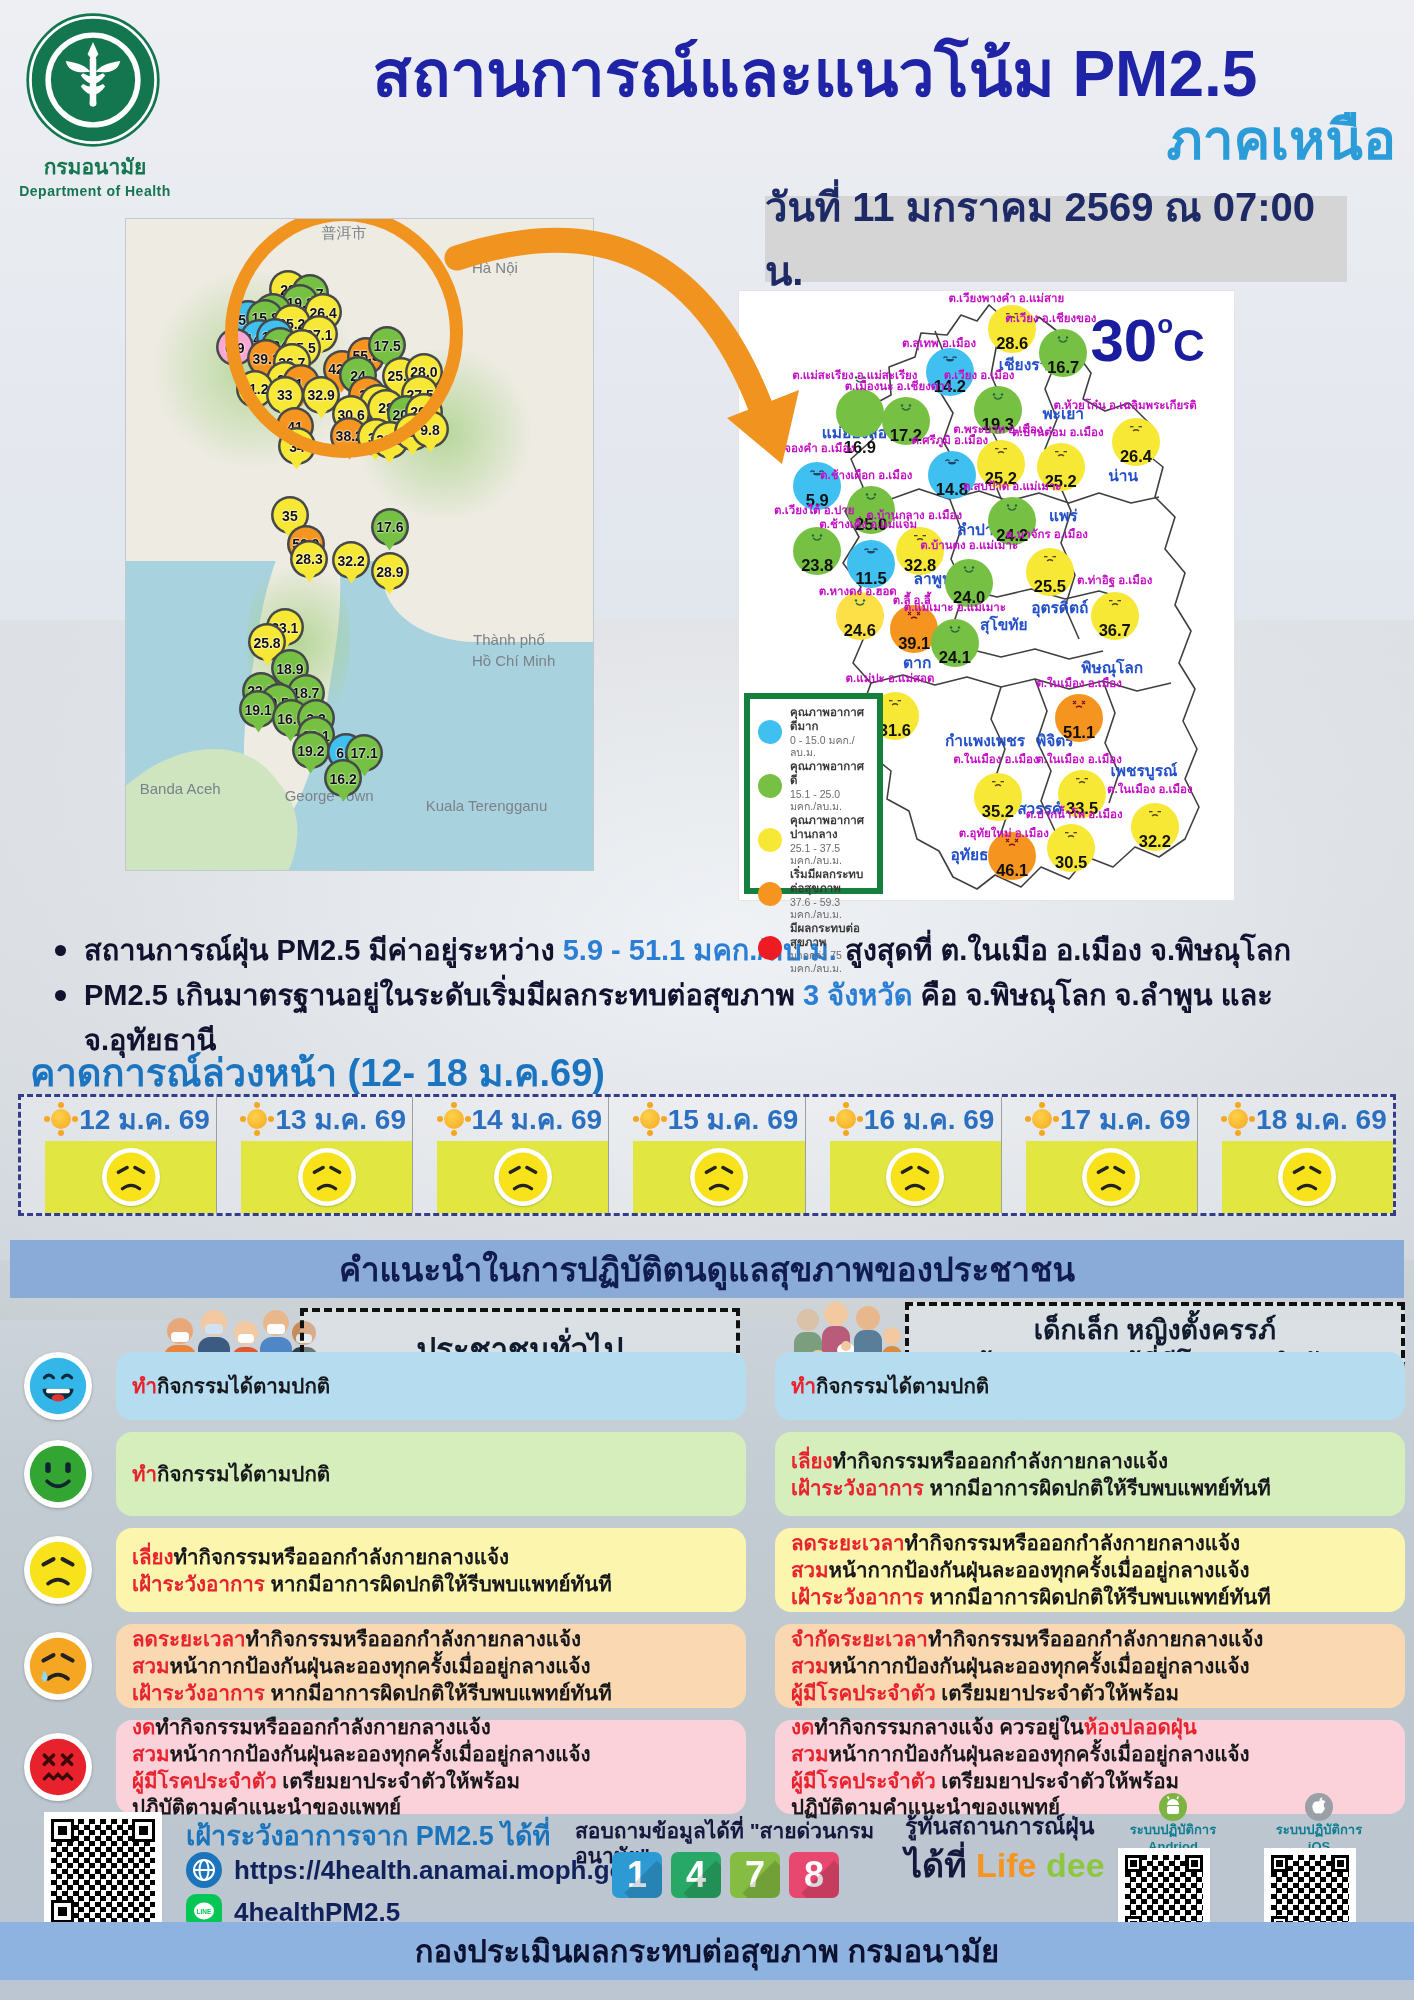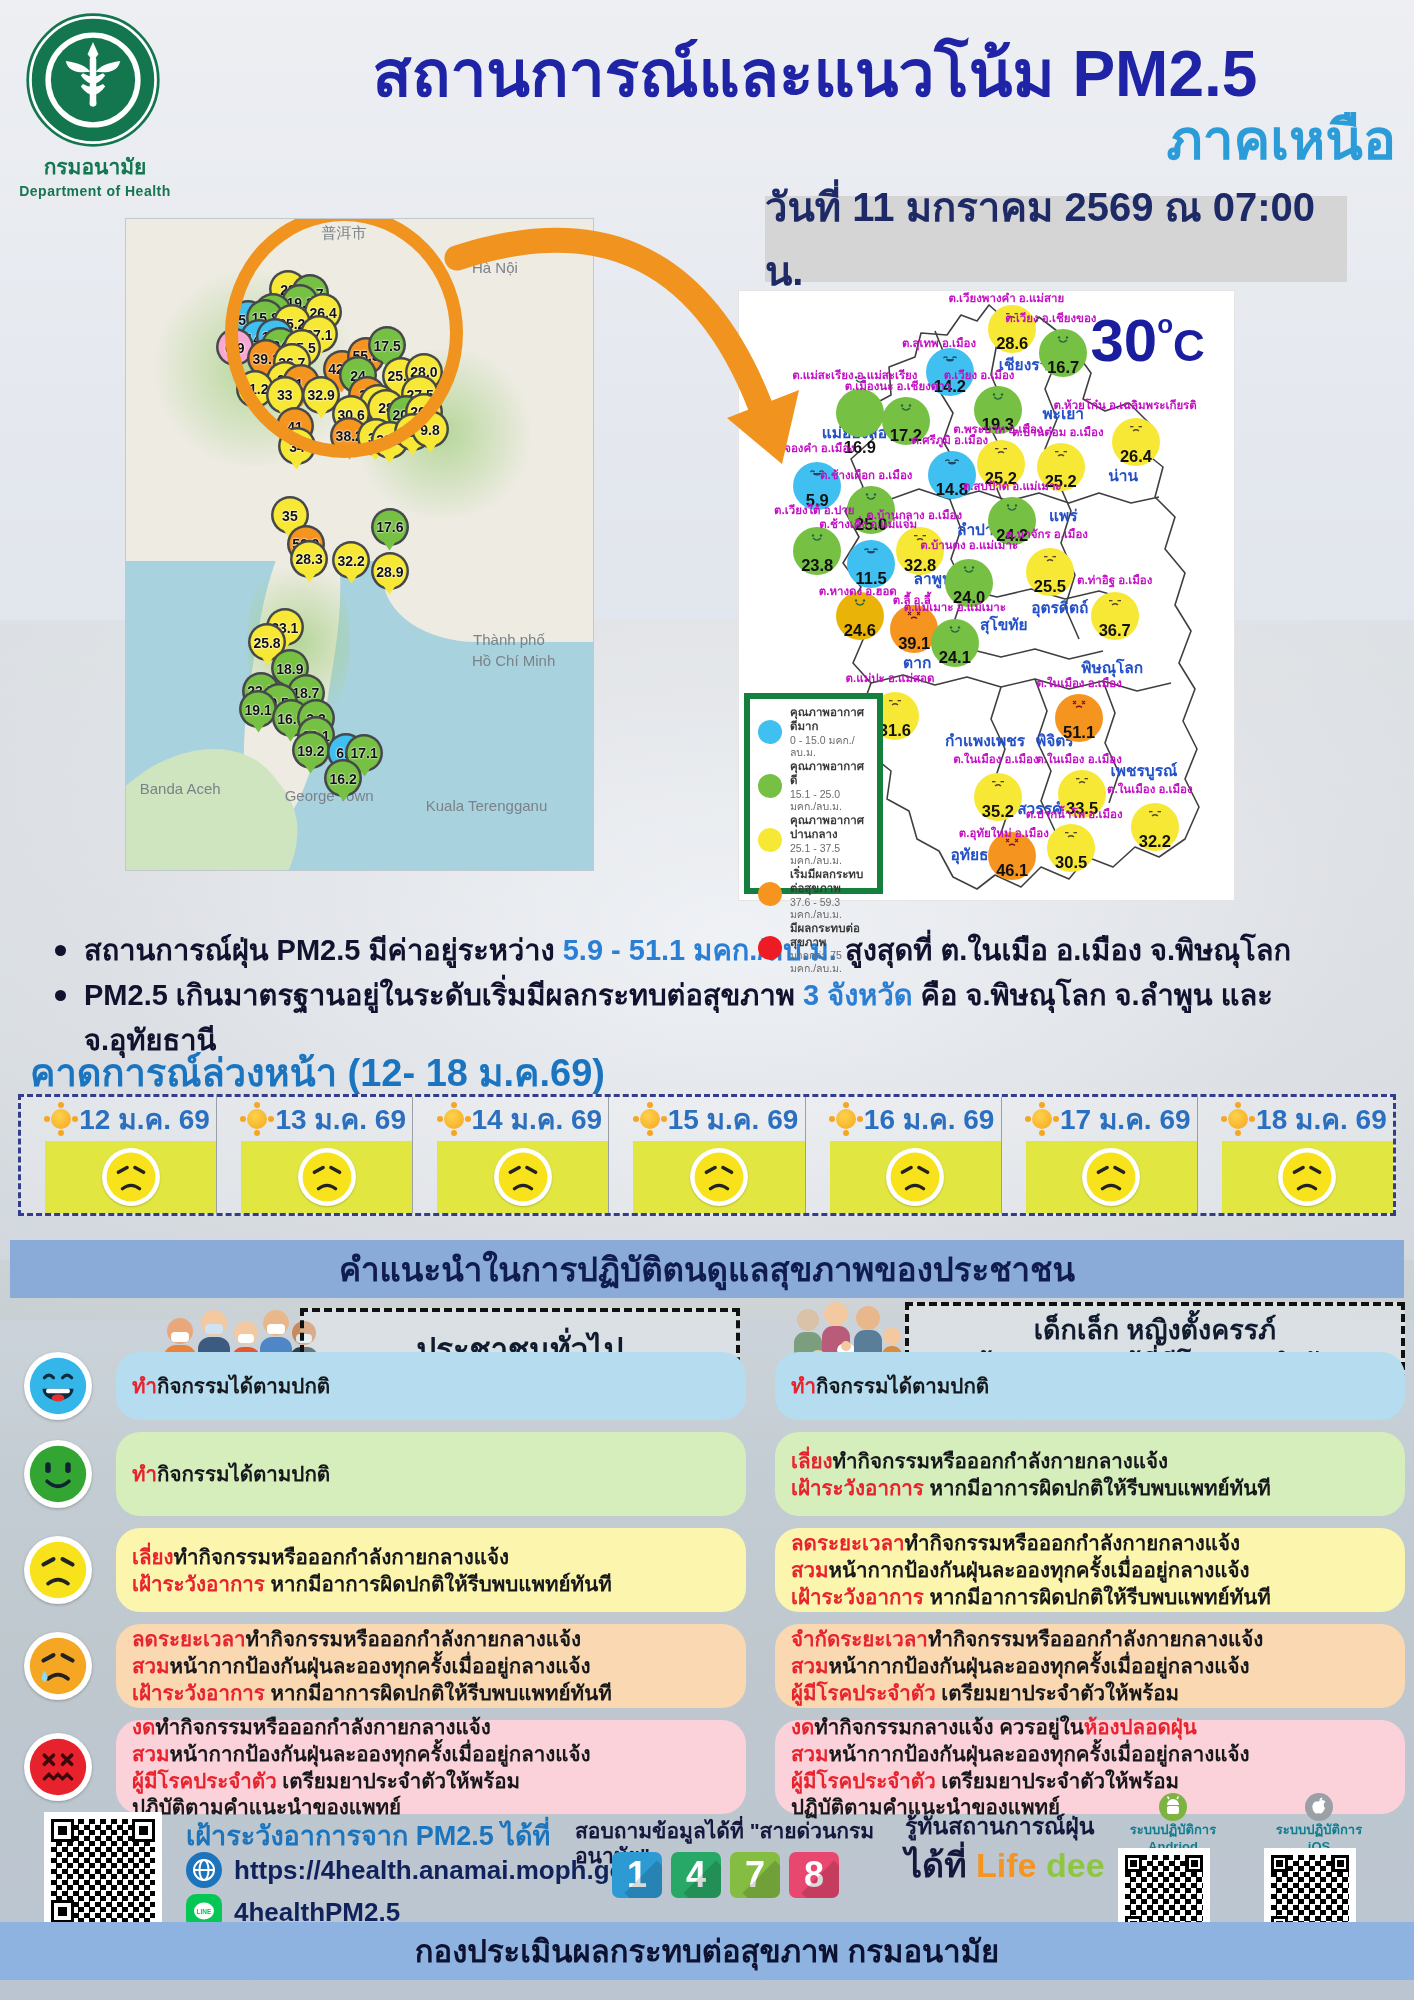--- a/index.html
+++ b/index.html
@@ -82,21 +82,21 @@
   .adv-banner{position:absolute;left:10px;top:1240px;width:1394px;height:58px;background:#8aabd8;
     display:flex;align-items:center;justify-content:center;font-size:33px;font-weight:bold;color:#101c4e;}
   .hdr-box{position:absolute;border:4px dashed #111;background:rgba(255,255,255,.30);box-sizing:border-box;
     display:flex;flex-direction:column;align-items:center;justify-content:center;font-weight:bold;color:#101c2e;}
   .hdr-box.one{left:300px;top:1308px;width:440px;height:82px;font-size:31px;}
   .hdr-box.two{left:905px;top:1302px;width:500px;height:92px;font-size:27px;line-height:1.25;}
   .people{position:absolute;}
   .adv-row{position:absolute;left:0;width:1414px;}
   .face-badge{position:absolute;left:24px;width:68px;height:68px;border-radius:50%;background:#fff;
     box-shadow:0 1px 3px rgba(0,0,0,.25);display:flex;align-items:center;justify-content:center;}
-  .adv-box{position:absolute;border-radius:24px;padding:8px 16px;box-sizing:border-box;
+  .adv-box{position:absolute;border-radius:16px;padding:8px 16px;box-sizing:border-box;
     font-size:20.5px;font-weight:bold;color:#17181c;display:flex;flex-direction:column;justify-content:center;}
   .adv-box p{margin:1.5px 0;line-height:1.16;}
   .adv-box .rd{color:#e8232d;}
   .box-l{left:116px;width:630px;}
   .box-r{left:775px;width:630px;}
   .bg-blue{background:#b5ddef;}
   .bg-green{background:#d5eebc;}
   .bg-yellow{background:#fbf5ae;}
   .bg-orange{background:#fad8b2;}
   .bg-red{background:#fbd2da;}
@@ -556,21 +556,21 @@
         <div class="stn-lbl" style="left: 46.5%; top: 41.7%;">ต.บ้านดง อ.แม่เมาะ</div>
         <div class="stn" style="left: 46.5%; top: 47.9%; background: rgb(118, 192, 67);">
           <div><svg width="18" height="9" viewBox="0 0 36 18">
               <circle cx="10" cy="5" r="2.4" fill="#264"></circle>
               <circle cx="26" cy="5" r="2.4" fill="#264"></circle>
               <path d="M10 10 q8 8 16 0" stroke="#264" stroke-width="2.5" fill="none"></path>
             </svg></div>
           <div class="stn-val">24.0</div>
         </div>
         <div class="stn-lbl" style="left: 24%; top: 49.3%;">ต.หางดง อ.ฮอด</div>
-        <div class="stn" style="left: 24.4%; top: 53.4%; background: #eab308;">
+        <div class="stn" style="left: 24.4%; top: 53.4%; background: #fde047;">
           <div><svg width="18" height="9" viewBox="0 0 36 18">
               <circle cx="10" cy="5" r="2.4" fill="#264"></circle>
               <circle cx="26" cy="5" r="2.4" fill="#264"></circle>
               <path d="M10 10 q8 8 16 0" stroke="#264" stroke-width="2.5" fill="none"></path>
             </svg></div>
           <div class="stn-val">24.6</div>
         </div>
         <div class="stn-lbl" style="left: 34.9%; top: 50.8%;">ต.ลี้ อ.ลี้</div>
         <div class="stn" style="left: 35.4%; top: 55.5%; background: rgb(245, 148, 31);">
           <div><svg width="18" height="9" viewBox="0 0 36 18">

